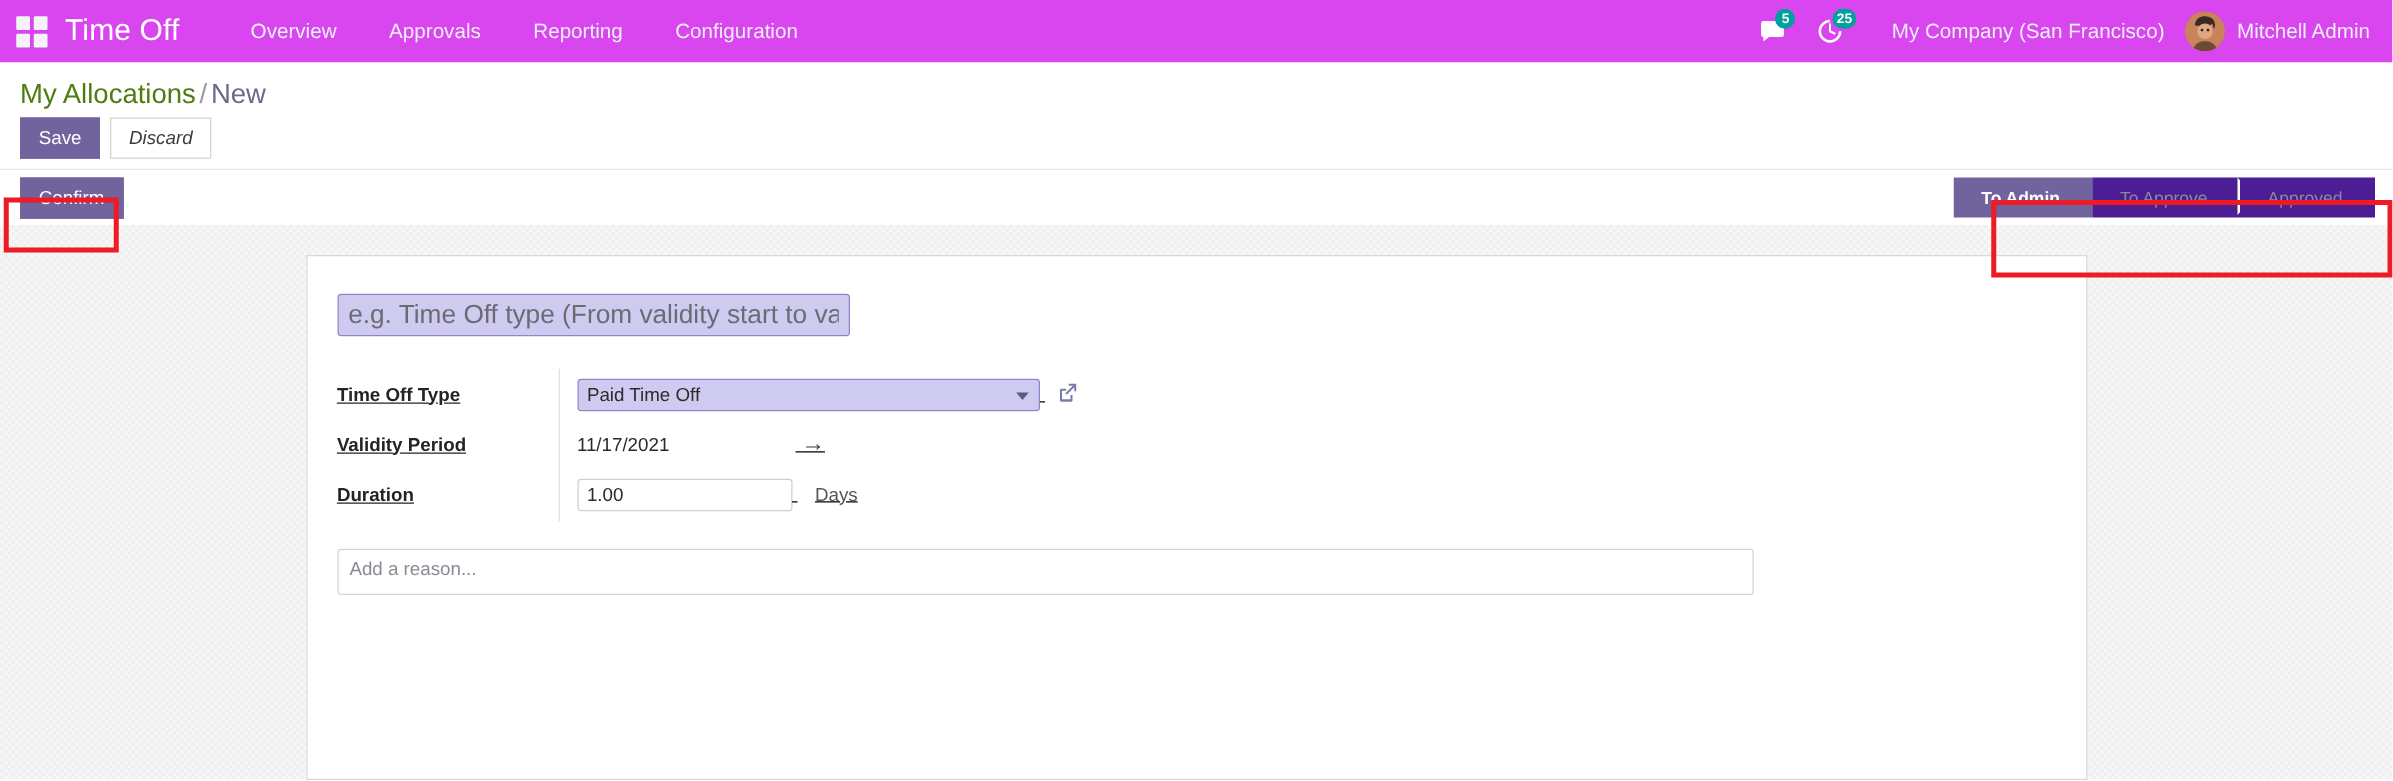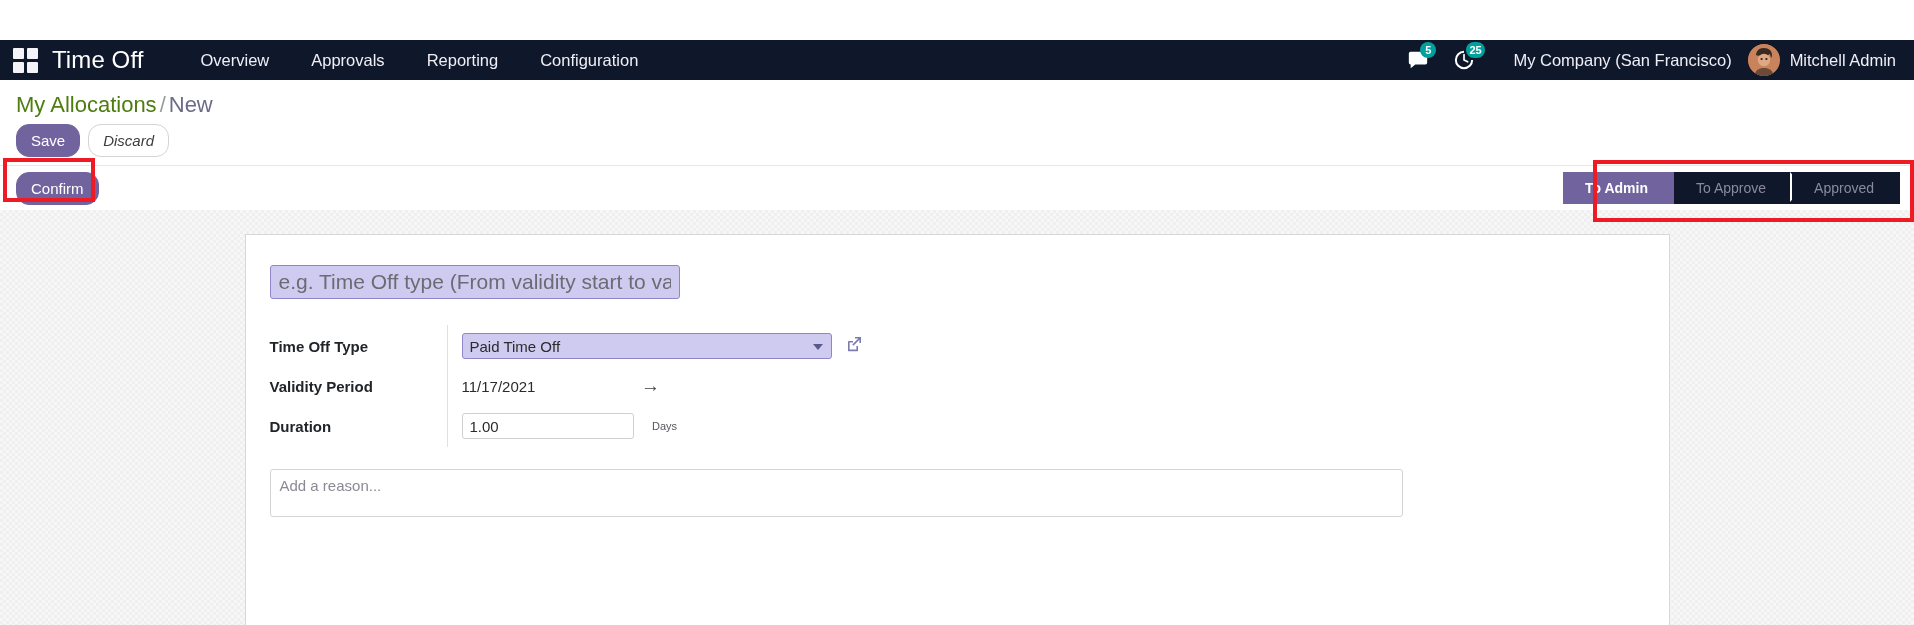--- a/index.html
+++ b/index.html
@@ -11,27 +11,26 @@
     height: 625px;
     background: #ffffff;
     font-family: "Liberation Sans", sans-serif;
     overflow: hidden;
     position: relative;
     -webkit-font-smoothing: antialiased;
   }
 
   
   .navbar {
-    height: 40px;
-    background: #0f172a;
+    height: 50px;
+    background: #d946ef;
     display: flex;
     align-items: center;
     position: relative;
     color: #ffffff;
-    margin-top: 40px;
   }
   .apps-icon {
     margin-left: 12px;
     margin-right: 14px;
     width: 26px;
     height: 26px;
     display: grid;
     grid-template-columns: 11px 11px;
     grid-template-rows: 11px 11px;
     gap: 3px;
@@ -137,21 +136,21 @@
 
   .btn-row {
     padding: 0 0 8px 16px;
     display: flex;
     gap: 8px;
     align-items: center;
   }
   .btn {
     font-size: 15px;
     padding: 5px 14px;
-    border-radius: 13px;
+    border-radius: 0;
     cursor: pointer;
     border: 1px solid transparent;
     line-height: 1.4;
     font-family: "Liberation Sans", sans-serif;
   }
   .btn-primary {
     background: #71639e;
     color: #ffffff;
     border-color: #71639e;
   }
@@ -180,21 +179,21 @@
     top: 0;
     height: 44px;
     display: flex;
     align-items: center;
   }
   .status-step {
     position: relative;
     font-size: 14px;
     color: #8a8a9e;
     padding: 6px 26px 6px 22px;
-    background: #0f172a;
+    background: #4c1d95;
     white-space: nowrap;
     cursor: pointer;
     line-height: 1.45;
   }
   .status-step .arrow-r,
   .status-step .arrow-r2 {
     content: "";
     position: absolute;
     right: -1px;
     top: 0;
@@ -267,20 +266,21 @@
   }
   .title-input::placeholder { color: #6b6b73; opacity: 1; }
 
   .form-table {
     margin-top: 26px;
     border-collapse: collapse;
   }
   .form-table td {
     padding: 0;
     vertical-align: middle;
+    text-decoration: underline;
   }
   .lbl {
     font-size: 15px;
     color: #212529;
     font-weight: 700;
     width: 165px;
     padding: 8px 12px 8px 0 !important;
     border-right: 1px solid #e0e0e0;
     white-space: nowrap;
   }
@@ -341,30 +341,30 @@
     font-size: 15px;
     color: #2b2b2b;
     padding: 0 7px;
     box-sizing: border-box;
     font-family: "Liberation Sans", sans-serif;
     vertical-align: middle;
     outline: none;
     background: #ffffff;
   }
   .unit-text {
-    font-size: 11px;
+    font-size: 15px;
     color: #55555f;
     margin-left: 14px;
     vertical-align: middle;
   }
 
   .reason-box {
     margin-top: 22px;
     width: 1133px;
-    height: 48px;
+    height: 37px;
     border: 1px solid #d4d4d4;
     border-radius: 3px;
     background: #ffffff;
     font-size: 15px;
     color: #8a8a94;
     padding: 7px 9px;
     box-sizing: border-box;
     resize: none;
     outline: none;
     font-family: "Liberation Sans", sans-serif;

